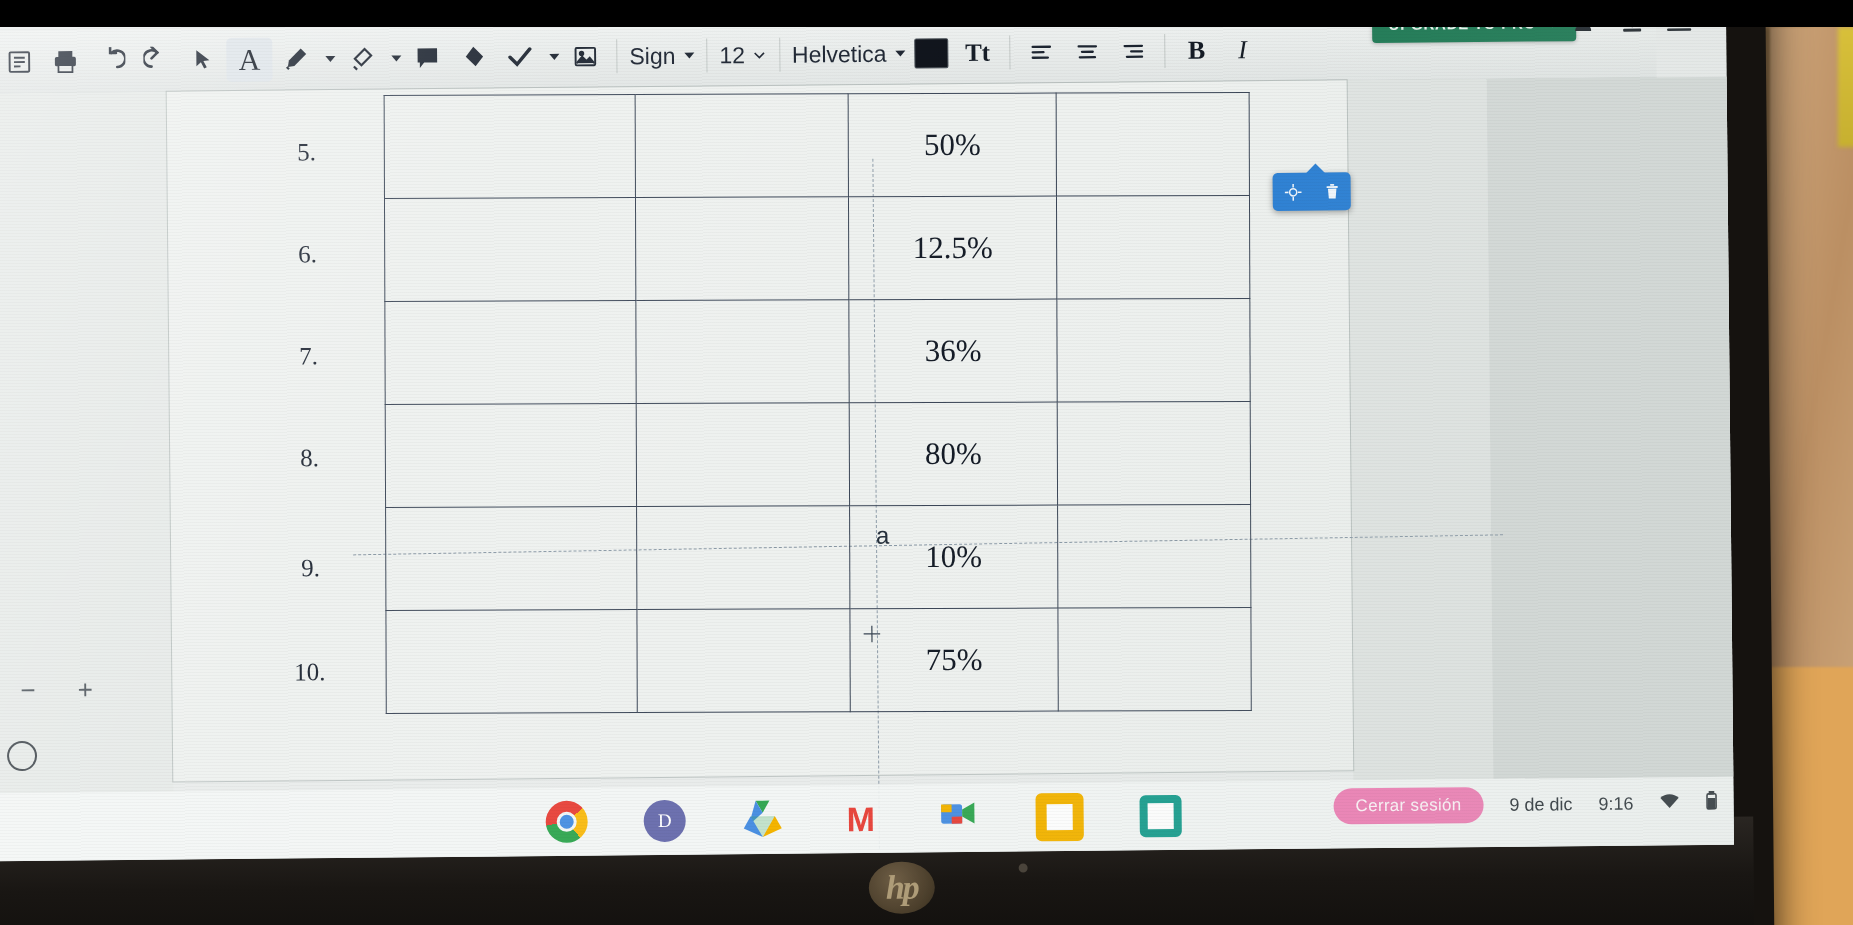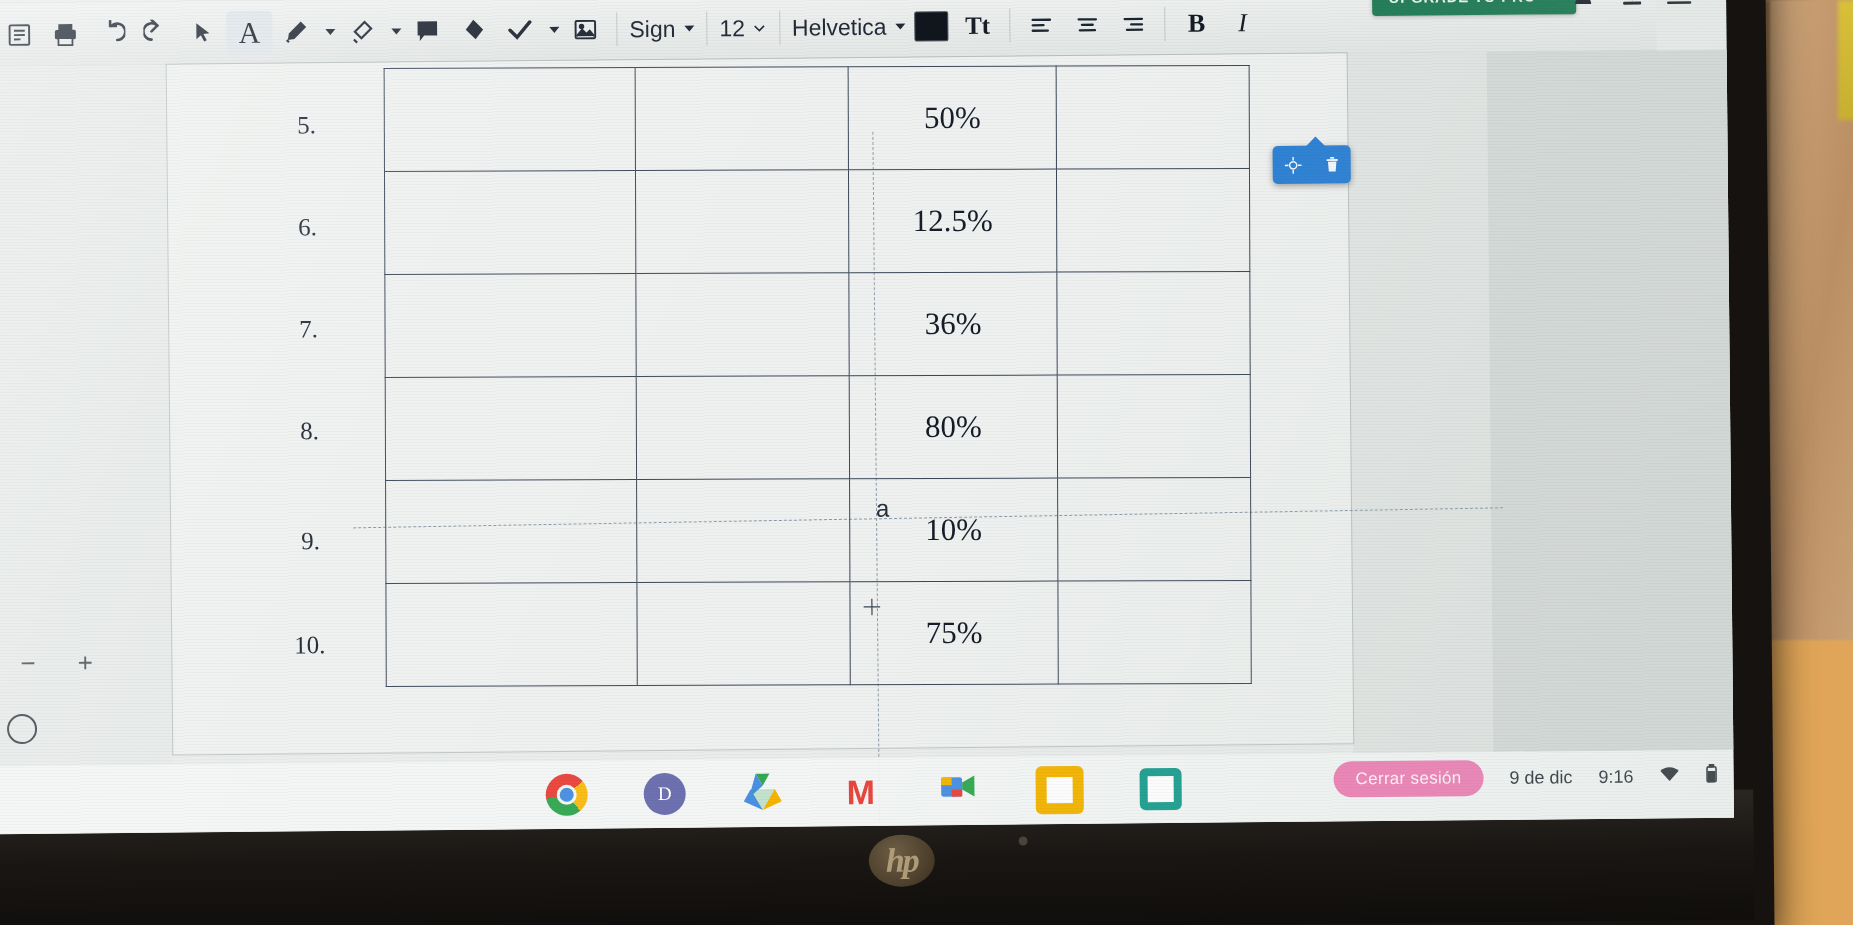--- a/index.html
+++ b/index.html
@@ -3,21 +3,21 @@
 <meta charset="utf-8">
 <title>PDF Editor Screenshot</title>
 <style>
   html,body{margin:0;padding:0;background:#000;}
   body{
     width:1853px;height:925px;overflow:hidden;position:relative;
     font-family:"Liberation Sans", sans-serif;
   }
 
   
-  #scene{position:absolute;inset:0;overflow:hidden;}
+  #scene{position:absolute;inset:0;overflow:hidden;margin-top:27px;}
 
   
   .backdrop{
     position:absolute;inset:0;
     background:
       linear-gradient(175deg,#d8b98e 0%, #c49f72 38%, #a9معدن 38%, #b98f5e 70%, #caa06b 100%);
     background-color:#c09a6b;
   }
   .wood-wall{
     position:absolute;left:1770px;top:0;width:110px;height:770px;

